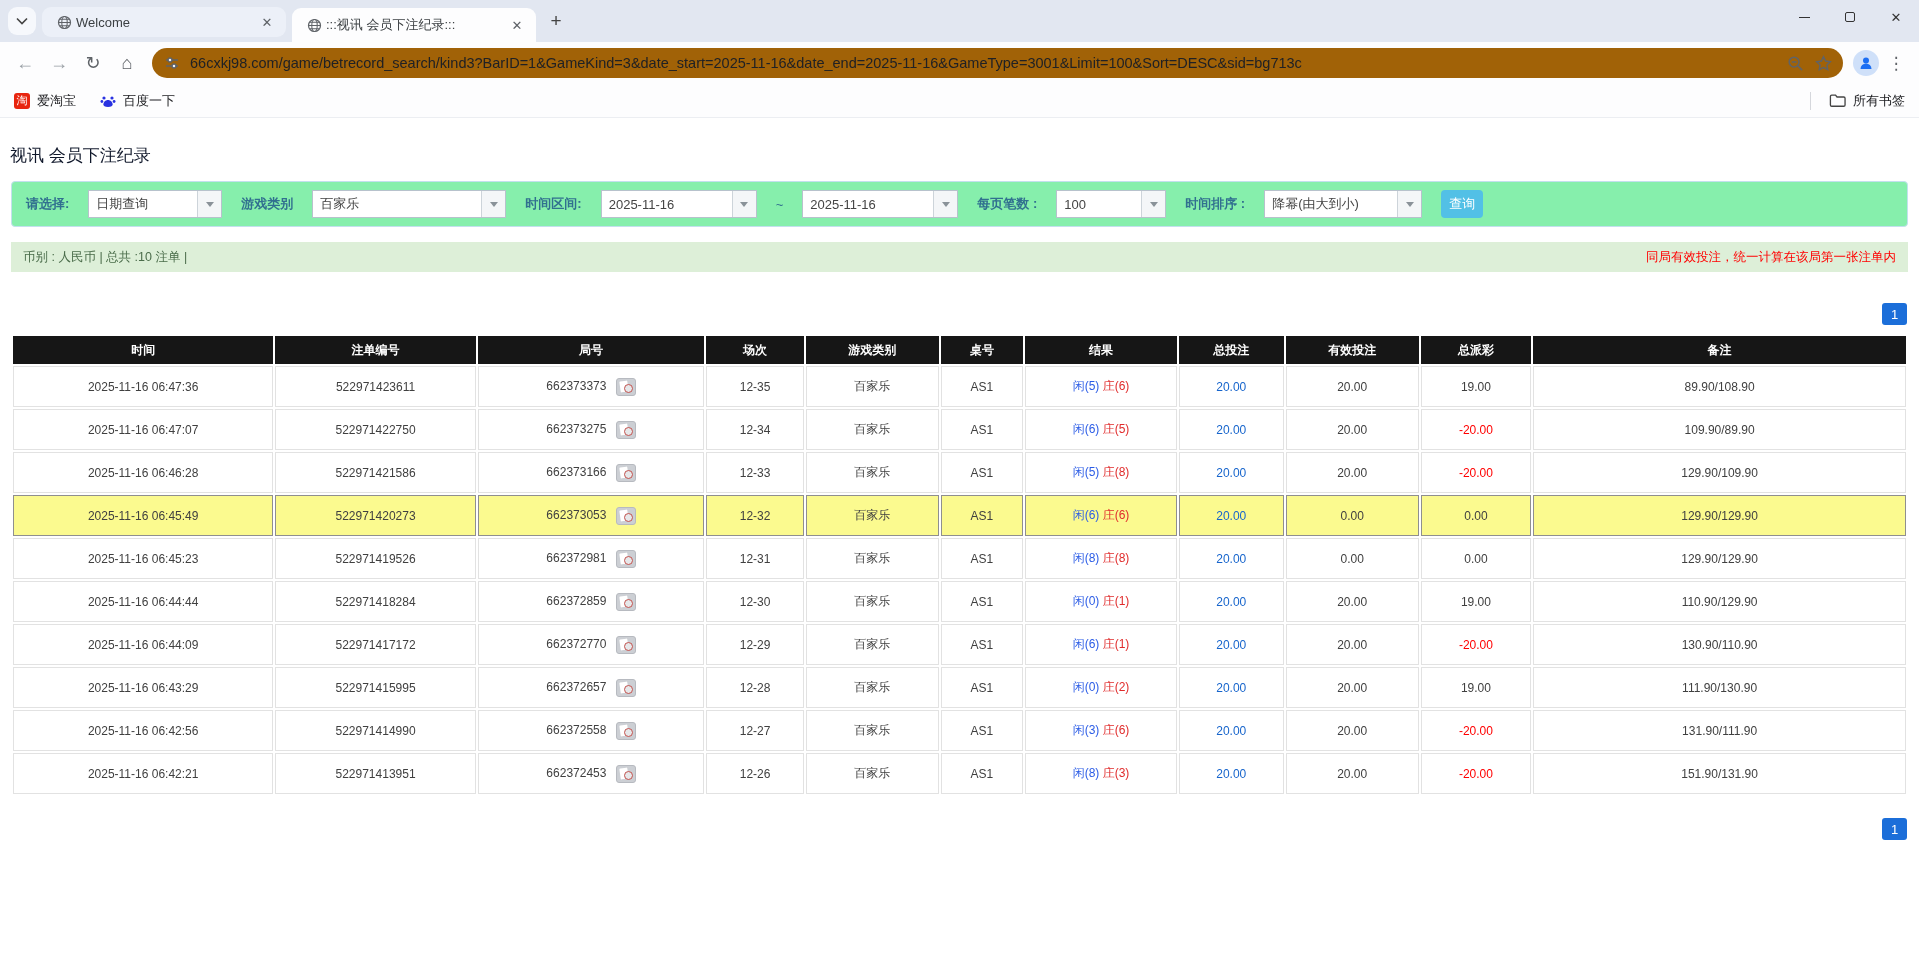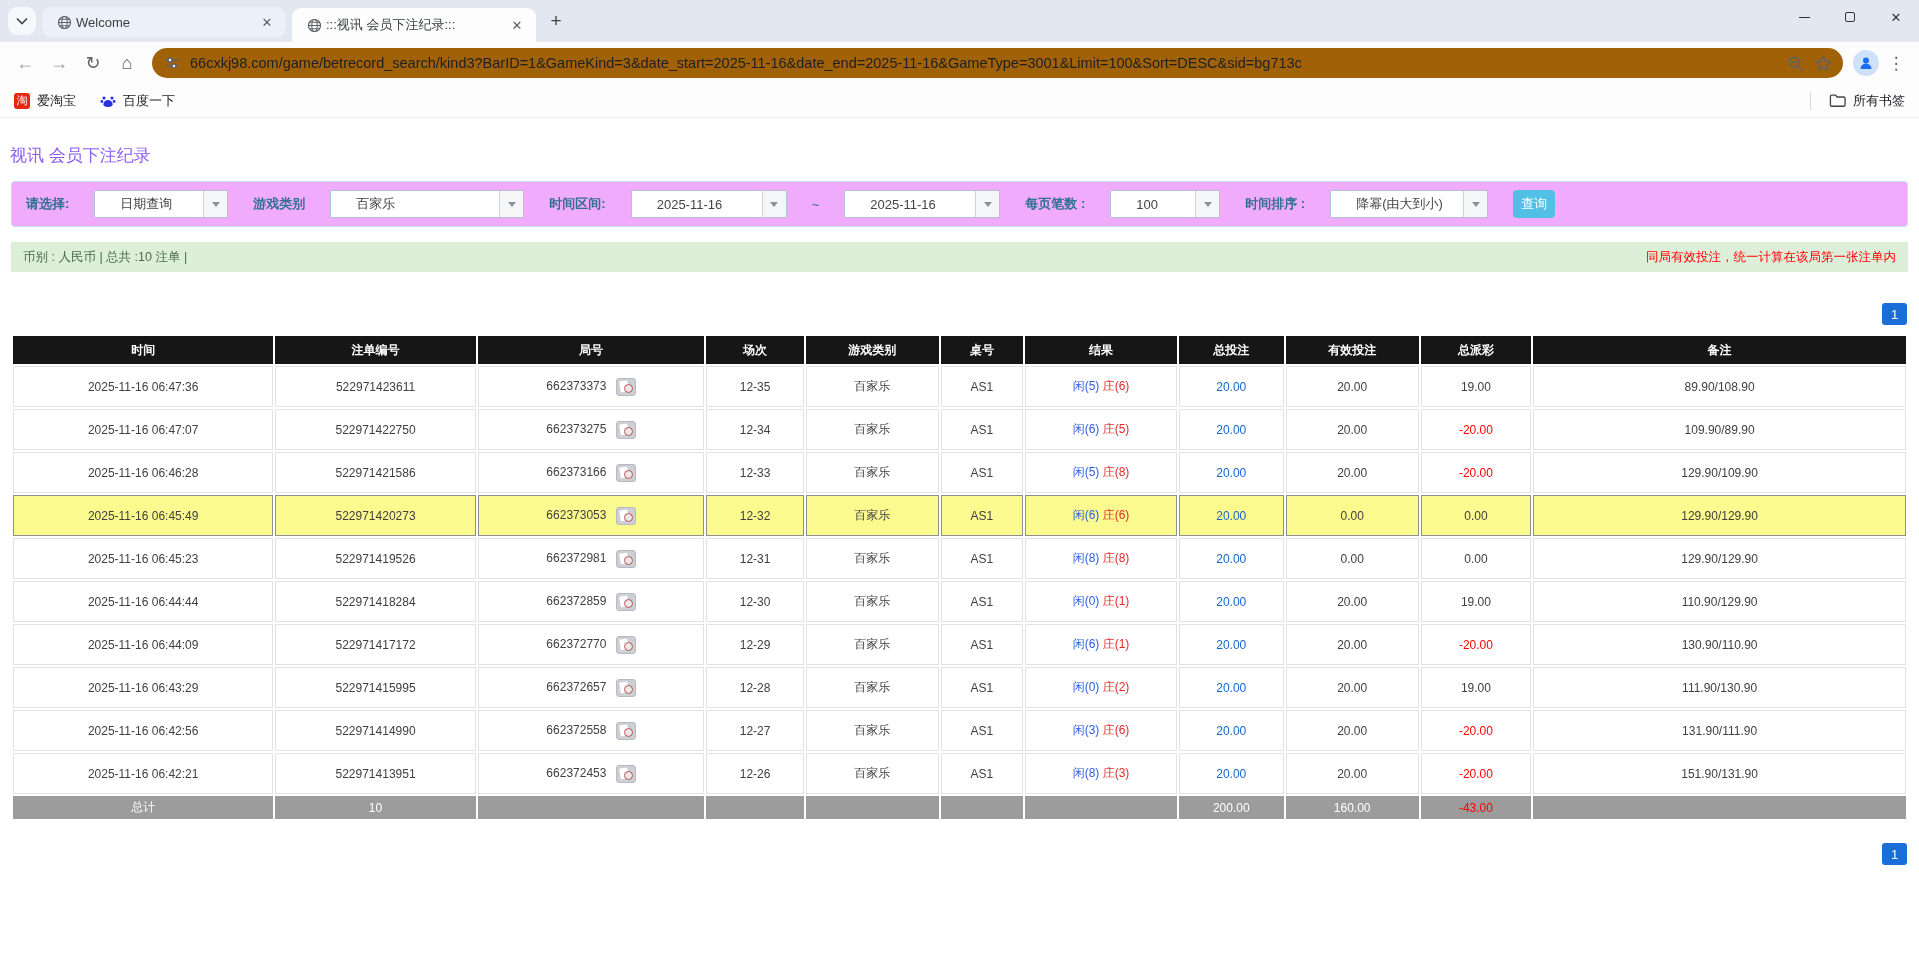--- a/index.html
+++ b/index.html
@@ -40,26 +40,26 @@
   .bookmarks { height:34px; background:#fdfdfe; display:flex; align-items:center; padding:0 14px; gap:24px;
     border-bottom:1px solid #eceef2; }
   .bm-item { display:flex; align-items:center; gap:7px; font-size:13px; color:#202124; }
   .bm-fav-taobao { width:16px; height:16px; background:#e8250f; border-radius:3px; color:#fff; font-size:11px;
     display:flex; align-items:center; justify-content:center; }
   .bm-right { margin-left:auto; display:flex; align-items:center; gap:8px; }
   .bm-sep { width:1px; height:18px; background:#d5d7dc; margin-right:10px; }
 
   
   .page { background:#fff; height:852px; }
-  .page-title { font-size:17px; color:#8b5cf6; margin:26px 0 14px 10px; }
-  .filter-panel { margin:0 11px; height:46px; background:#f0abfc; border:1px solid #c3e0ee; border-radius:4px;
-    display:flex; align-items:center; padding:0 14px; gap:25px; }
+  .page-title { font-size:17px; color:#0f172a; margin:26px 0 14px 10px; }
+  .filter-panel { margin:0 11px; height:46px; background:#86efac; border:1px solid #c3e0ee; border-radius:4px;
+    display:flex; align-items:center; padding:0 14px; gap:19px; }
   .f-label { font-size:13px; font-weight:bold; color:#31708f; white-space:nowrap; }
   .combo { display:inline-flex; height:28px; background:#fff; border:1px solid #b7c2cc; align-items:stretch; }
-  .combo-text { display:flex; align-items:center; padding:0 25px; font-size:13px; color:#444; white-space:nowrap; }
+  .combo-text { display:flex; align-items:center; padding:0 7px; font-size:13px; color:#444; white-space:nowrap; }
   .combo-arrow { width:24px; border-left:1px solid #cdd4da; background:#f4f6f8; display:flex; align-items:center; justify-content:center; }
   .combo-arrow i { width:0; height:0; border-left:4px solid transparent; border-right:4px solid transparent; border-top:5px solid #8a9299; }
   .w1 .combo-text{ width:108px; } .w2 .combo-text{ width:168px; } .w3 .combo-text{ width:130px; }
   .w4 .combo-text{ width:84px; } .w5 .combo-text{ width:132px; }
   .tilde { font-size:13px; color:#31708f; }
   .search-btn { width:42px; height:28px; background:#52c0e6; border:none; border-radius:4px; color:#fff;
     font-size:13px; cursor:pointer; }
 
   .summary-bar { margin:15px 11px 16px; height:30px; background:#ddefd8; display:flex; align-items:center;
     justify-content:space-between; padding:0 12px; }
@@ -417,32 +417,19 @@
           <td>662372453 <span class="rec"></span></td>
           <td>12-26</td>
           <td>百家乐</td>
           <td>AS1</td>
           <td><span class="xian">闲(8)</span> <span class="zhuang">庄(3)</span></td>
           <td><span class="blink">20.00</span></td>
           <td>20.00</td>
           <td><span class="neg">-20.00</span></td>
           <td>151.90/131.90</td>
         </tr>
-        <tr class="foot">
-          <td>总计</td>
-          <td>10</td>
-          <td></td>
-          <td></td>
-          <td></td>
-          <td></td>
-          <td></td>
-          <td>200.00</td>
-          <td>160.00</td>
-          <td><span class="neg">-43.00</span></td>
-          <td></td>
-        </tr>
       </tbody>
   </table>
 
   <div class="pager-row bottom">
     <div class="page-btn">1</div>
   </div>
 </div>
 
 </body></html>

